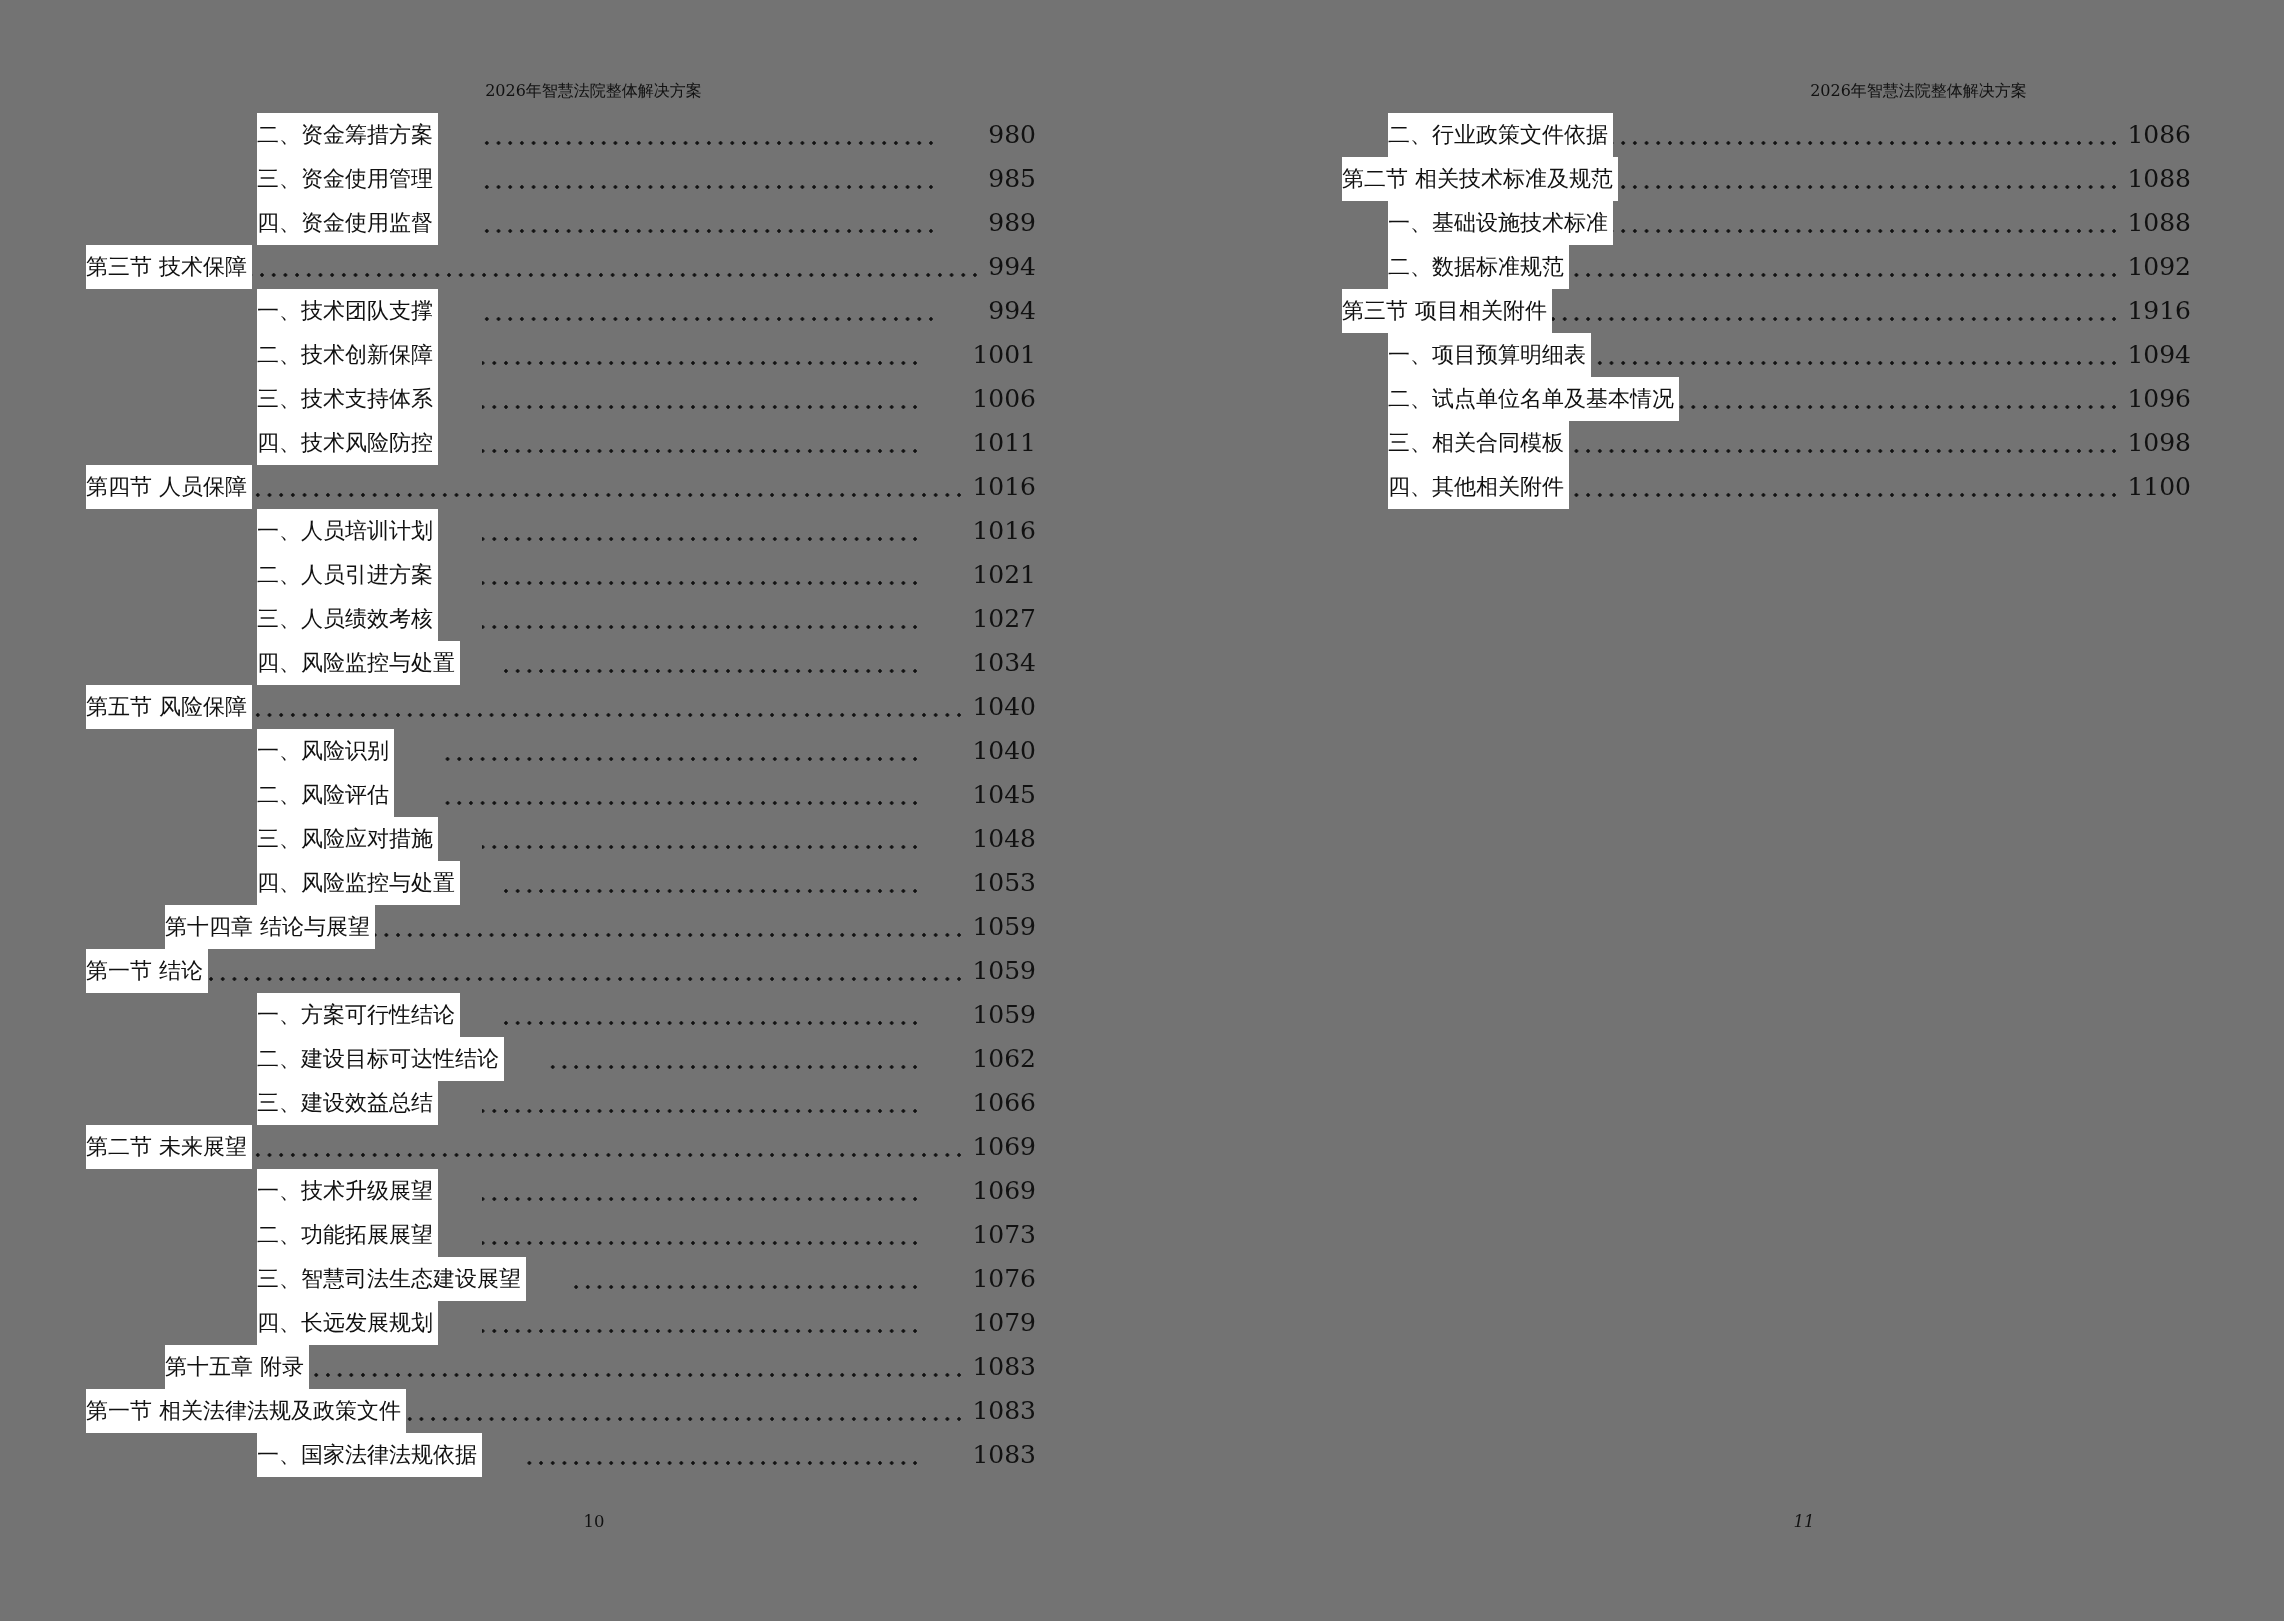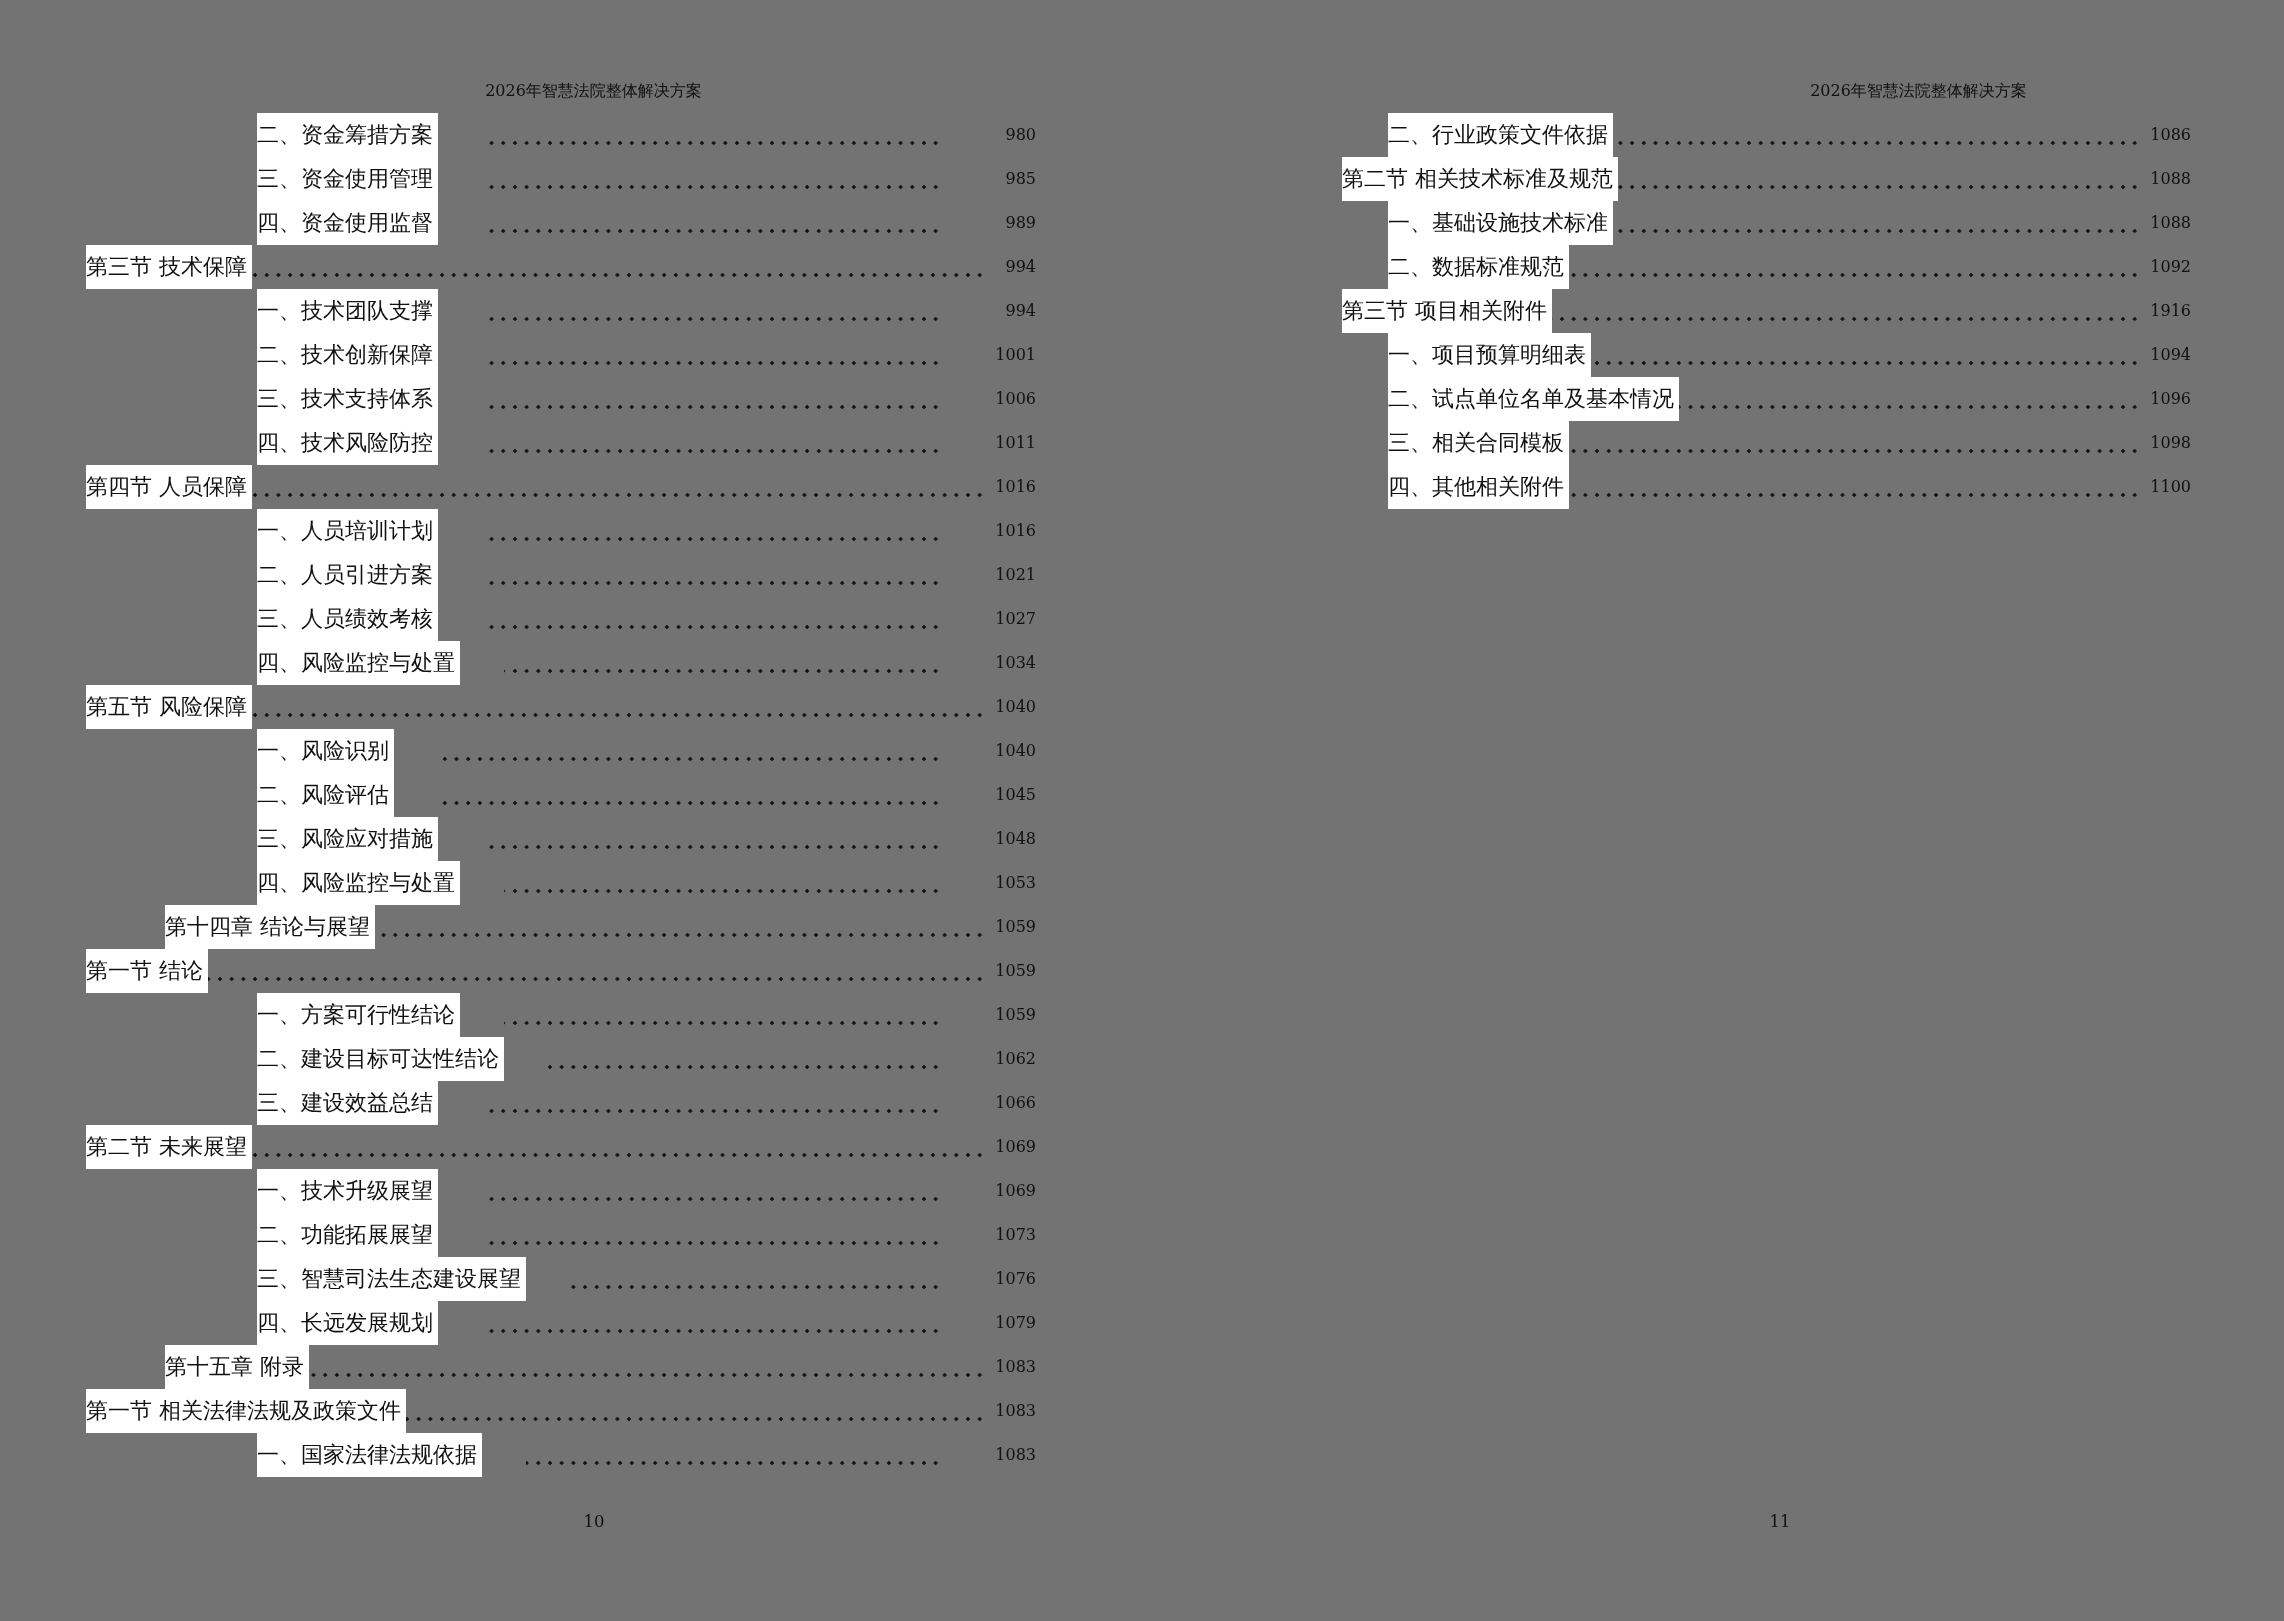--- a/index.html
+++ b/index.html
@@ -74,21 +74,21 @@
       top: 28px;
       height: 3.9px;
       background-image: radial-gradient(circle, #111 1.5px, transparent 1.7px);
       background-size: 11.7px 3.9px;
       background-repeat: repeat-x;
       background-position: right center;
     }
     .toc-page {
       flex: 0 0 auto;
       padding-left: 7.7px;
-      font-size: 16px;
+      font-size: 25px;
       text-align: right;
       min-width: 43px;
     }
 
     
     .page-left .lvl-1 { padding-left: 165px; }
     .page-left .lvl-2 { padding-left: 86px; align-items: flex-end; }
     .page-left .lvl-3 { padding-left: 257px; gap: 44px; }
     
     .page-right .lvl-2 { padding-left: 200px; }
@@ -96,21 +96,21 @@
 
     .page-number {
       position: absolute;
       top: 1512px;
       font-size: 16.4px;
       line-height: 19px;
       width: 96px;
       text-align: center;
     }
     .page-left .page-number { left: 546px; }
-    .page-right .page-number { left: 590px; }
+    .page-right .page-number { left: 614px; font-style: italic; }
   </style>
 </head>
 <body>
 
 <div class="page page-left">
   <div class="running-header">2026年智慧法院整体解决方案</div>
   <ol class="toc">
       <li class="toc-row lvl-3">
         <span class="toc-label">二、资金筹措方案</span>
         <span class="toc-leader"></span>

